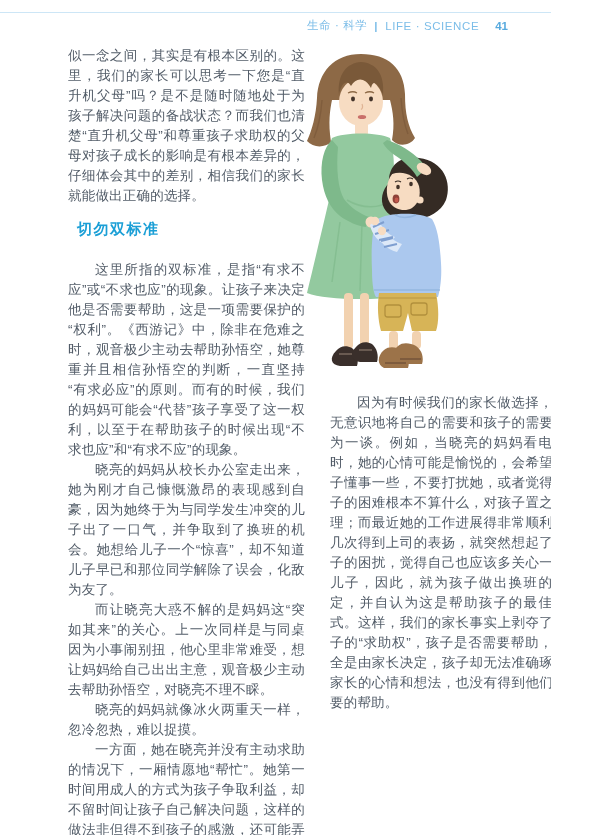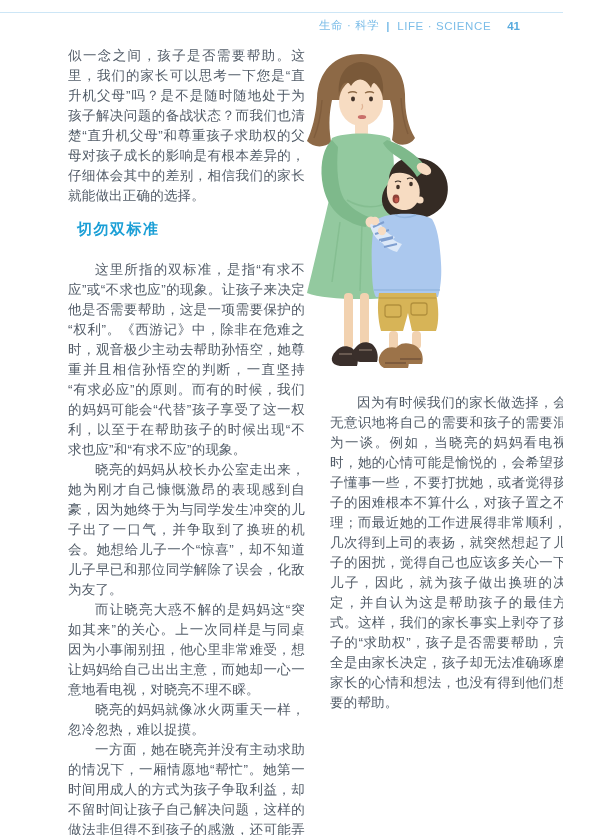--- a/index.html
+++ b/index.html
@@ -1,20 +1,20 @@
 <!DOCTYPE html>
 <html lang="zh" style="--hair-mom: #8d6946; --hair-mom-dark: #7a5939; --skin: #f7dcc2; --skin-leg: #f2d2b0; --dress: #93c99f; --dress-dark: #7eb98b; --lips: #c9706a; --hair-boy: #352b24; --sweater: #abc8ee; --sweater-dark: #8fb2dc; --sleeve-light: #dde9f8; --stripe: #7f9fd0; --shorts: #d7b457; --shorts-dark: #b2903d; --mouth: #8e4138; --mouth-inner: #c2574b; --shoe-mom: #3a2f2b; --shoe-boy: #9c7349; --shoe-boy-dark: #74543a; --eye: #43332a;"><head>
 <meta charset="utf-8">
 <style>
   html,body{margin:0;padding:0;}
   body{
     width:610px;height:835px;background:#ffffff;
     font-family:"Liberation Sans", sans-serif;
   }
-  .page{position:relative;width:551px;height:835px;background:#ffffff;overflow:hidden;padding-left:12px;}
+  .page{position:relative;width:551px;height:835px;background:#ffffff;overflow:hidden;}
   .top-rule{position:absolute;top:12px;left:0;width:610px;height:1px;background:#cde6f6;}
   .header{
     position:absolute;top:18px;right:43px;display:flex;align-items:center;
     font-size:11.5px;color:#7cbde8;letter-spacing:.6px;white-space:nowrap;
   }
   .header .sep{margin:0 7px;font-weight:bold;color:#7cbde8;}
   .header .pagenum{margin-left:16px;font-weight:bold;color:#58aade;letter-spacing:0;text-align:center;}
   .columns{
     position:absolute;left:68px;top:46px;width:499px;
     display:flex;gap:25px;
@@ -42,27 +42,27 @@
   <div class="header" style="color: rgb(124, 189, 232);">
     <span>生命 · 科学</span>
     <span class="sep">|</span>
     <span>LIFE · SCIENCE</span>
     <span class="pagenum" style="color: rgb(88, 170, 222);">41</span>
   </div>
 
   <div class="columns">
     <div class="col" style="color: rgb(82, 92, 104);">
       <div id="left-top">
-          <p class="body-para">似一念之间，孩子是否需要帮助。这里，我们的家长可以思考一下您是“直升机父母”吗？是不是随时随地处于为孩子解决问题的备战状态？而我们也清楚“直升机父母”和尊重孩子求助权的父母对孩子成长的影响是有根本差异的，仔细体会其中的差别，相信我们的家长就能做出正确的选择。</p>
+          <p class="body-para">似一念之间，其实是有根本区别的。这里，我们的家长可以思考一下您是“直升机父母”吗？是不是随时随地处于为孩子解决问题的备战状态？而我们也清楚“直升机父母”和尊重孩子求助权的父母对孩子成长的影响是有根本差异的，仔细体会其中的差别，相信我们的家长就能做出正确的选择。</p>
         </div>
       <h3 class="heading" style="color: rgb(27, 159, 214);">切勿双标准</h3>
       <div id="left-after">
           <p class="body-para indent">这里所指的双标准，是指“有求不应”或“不求也应”的现象。让孩子来决定他是否需要帮助，这是一项需要保护的“权利”。《西游记》中，除非在危难之时，观音极少主动去帮助孙悟空，她尊重并且相信孙悟空的判断，一直坚持“有求必应”的原则。而有的时候，我们的妈妈可能会“代替”孩子享受了这一权利，以至于在帮助孩子的时候出现“不求也应”和“有求不应”的现象。</p>
           <p class="body-para indent">晓亮的妈妈从校长办公室走出来，她为刚才自己慷慨激昂的表现感到自豪，因为她终于为与同学发生冲突的儿子出了一口气，并争取到了换班的机会。她想给儿子一个“惊喜”，却不知道儿子早已和那位同学解除了误会，化敌为友了。</p>
-          <p class="body-para indent">而让晓亮大惑不解的是妈妈这“突如其来”的关心。上一次同样是与同桌因为小事闹别扭，他心里非常难受，想让妈妈给自己出出主意，而她却一心一意地看电视，对晓亮不理不睬。</p>
+          <p class="body-para indent">而让晓亮大惑不解的是妈妈这“突如其来”的关心。上一次同样是与同桌因为小事闹别扭，他心里非常难受，想让妈妈给自己出出主意，观音极少主动去帮助孙悟空，对晓亮不理不睬。</p>
           <p class="body-para indent">晓亮的妈妈就像冰火两重天一样，忽冷忽热，难以捉摸。</p>
           <p class="body-para indent">一方面，她在晓亮并没有主动求助的情况下，一厢情愿地“帮忙”。她第一时间用成人的方式为孩子争取利益，却不留时间让孩子自己解决问题，这样的做法非但得不到孩子的感激，还可能弄巧成拙。</p>
         </div>
     </div>
     <div class="col" style="color: rgb(82, 92, 104);">
       <div class="illu-spacer"></div>
       <div id="right-paras">
           <p class="body-para indent">因为有时候我们的家长做选择，会无意识地将自己的需要和孩子的需要混为一谈。例如，当晓亮的妈妈看电视时，她的心情可能是愉悦的，会希望孩子懂事一些，不要打扰她，或者觉得孩子的困难根本不算什么，对孩子置之不理；而最近她的工作进展得非常顺利，几次得到上司的表扬，就突然想起了儿子的困扰，觉得自己也应该多关心一下儿子，因此，就为孩子做出换班的决定，并自认为这是帮助孩子的最佳方式。这样，我们的家长事实上剥夺了孩子的“求助权”，孩子是否需要帮助，完全是由家长决定，孩子却无法准确琢磨家长的心情和想法，也没有得到他们想要的帮助。</p>
         </div>
     </div>

